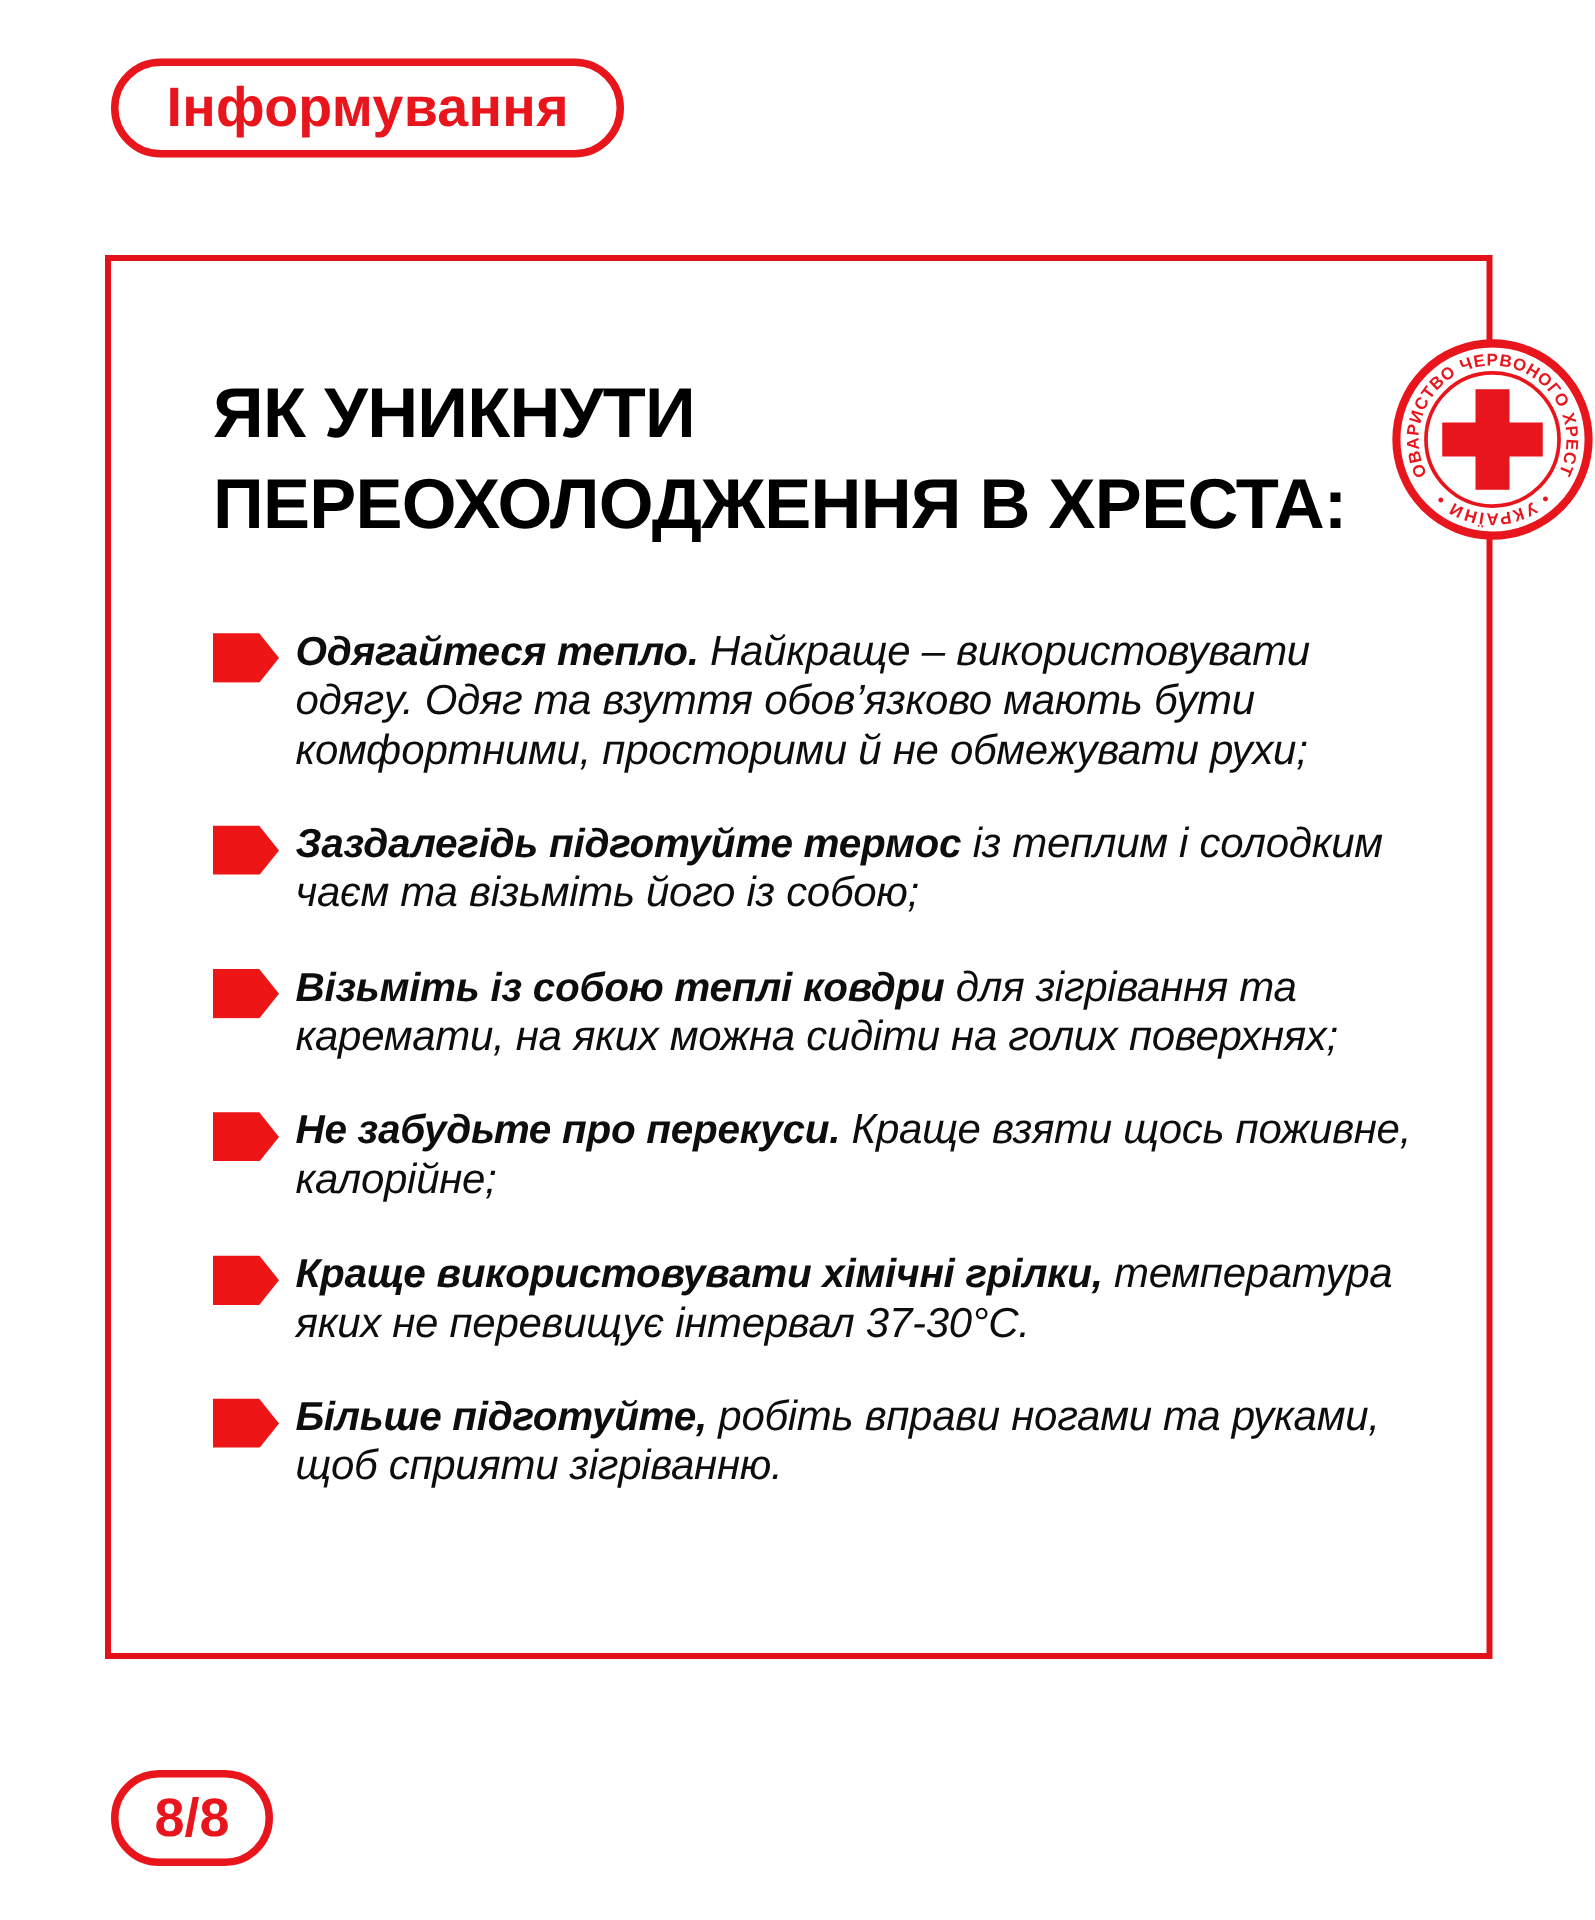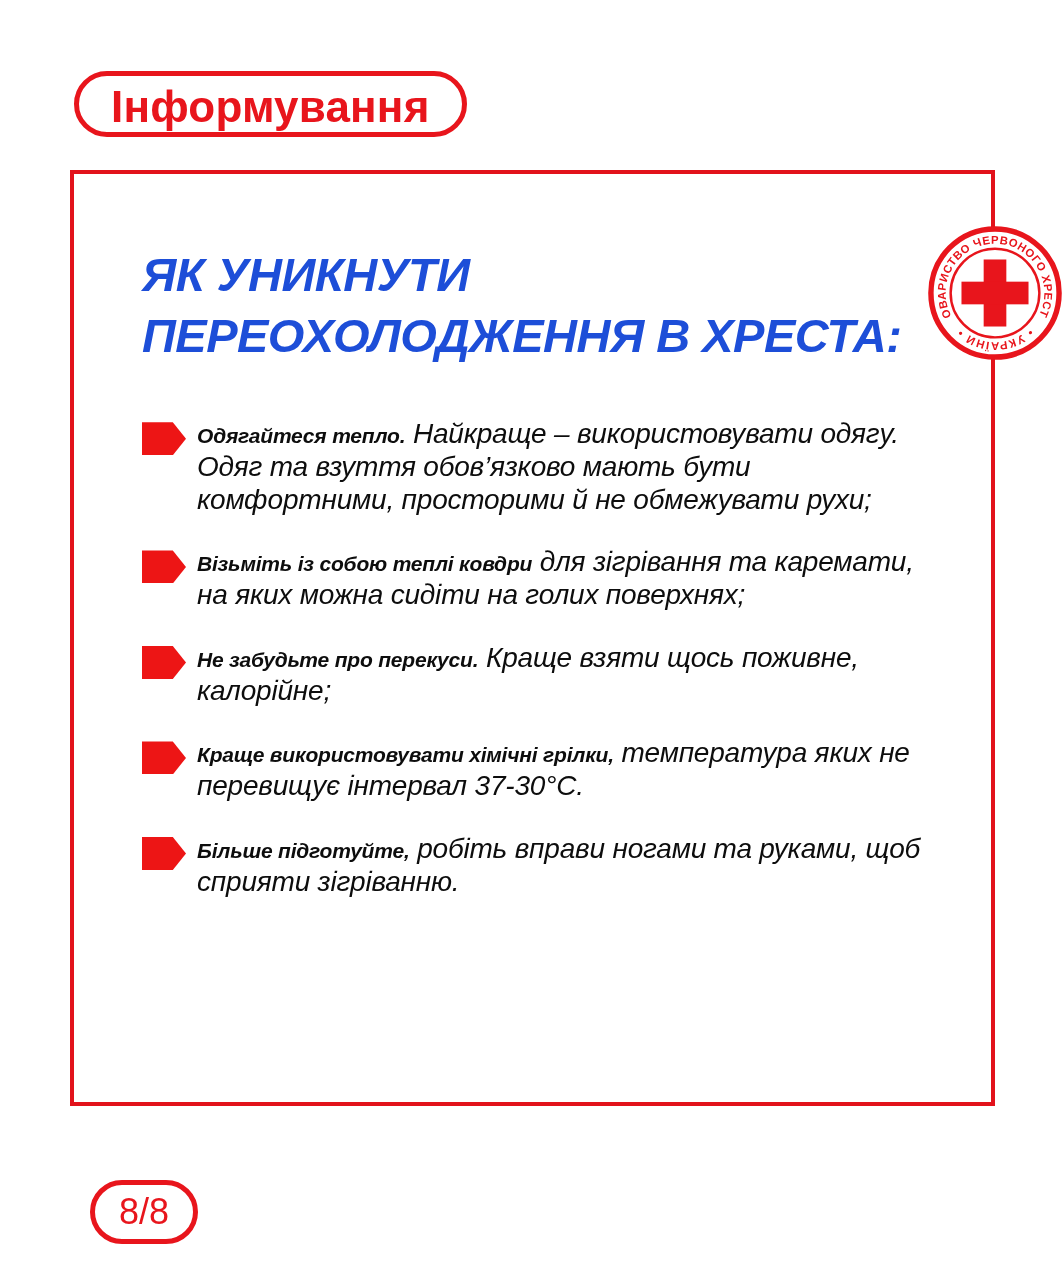--- a/index.html
+++ b/index.html
@@ -11,46 +11,44 @@
     background: #ffffff;
     font-family: "Liberation Sans", "DejaVu Sans", sans-serif;
     overflow: hidden;
   }
   
   .tag-badge {
     position: absolute;
     left: 74px; top: 39px;
     height: 66px;
     display: inline-flex;
-    align-items: flex-end;
+    align-items: center;
     padding: 0 32px;
     border: 5px solid #e8151c;
     border-radius: 40px;
     color: #e8151c;
-    font-size: 44px;
+    font-size: 37px;
     font-weight: 600;
     letter-spacing: 0.2px;
-    margin-top: 32px;
   }
   
   .card {
     position: absolute;
     left: 70px; top: 170px;
     width: 925px;
     height: 936px;
     border: 4px solid #e2121b;
     background: #ffffff;
     padding: 70px 42px 0 68px;
   }
   .card-title {
-    color: #1d4ed8;
+    color: #000000;
     font-size: 47px;
     line-height: 1.3;
     font-weight: bold;
-    font-style: italic;
     font-stretch: condensed;
     letter-spacing: -0.5px;
     max-width: 760px;
   }
   .items {
     list-style: none;
     margin-top: 52px;
     display: flex;
     flex-direction: column;
     gap: 30px;
@@ -71,50 +69,50 @@
   .item p {
     color: #0d0d0d;
     font-style: italic;
     font-stretch: condensed;
     font-size: 28px;
     line-height: 1.17;
     max-width: 770px;
     letter-spacing: -0.2px;
   }
   .item p b {
-    font-size: 21px;
+    font-size: 27px;
     font-weight: bold;
   }
   
   .logo {
     position: absolute;
     left: 852px; top: 50px;
     width: 138px; height: 138px;
   }
   .logo svg { display: block; width: 100%; height: 100%; }
   .logo text {
     font-family: "Liberation Sans", "DejaVu Sans", sans-serif;
     font-weight: bold;
     fill: #e8151c;
   }
   
   .page-badge {
     position: absolute;
-    left: 90px; top: 1180px;
+    left: 74px; top: 1180px;
     height: 64px;
     min-width: 96px;
     display: inline-flex;
     align-items: center;
     justify-content: flex-start;
     padding: 0 24px;
     border: 5px solid #e8151c;
     border-radius: 36px;
     color: #e8151c;
     font-size: 36px;
-    font-weight: normal;
+    font-weight: bold;
   }
 </style>
 </head>
 <body>
 
 <div class="page">
 
   <div class="tag-badge">
     <span>Інформування</span>
   </div>
@@ -142,20 +140,24 @@
       </svg>
     </div>
 
     <ul class="items">
       <li class="item">
         <span class="flag"></span>
         <p><b>Одягайтеся тепло.</b> <span>Найкраще – використовувати одягу. Одяг та взуття обов’язково мають бути комфортними, просторими й не обмежувати рухи;</span></p>
       </li>
       <li class="item">
         <span class="flag"></span>
+        <p><b>Заздалегідь підготуйте термос</b> <span>із теплим і солодким чаєм та візьміть його із собою;</span></p>
+      </li>
+      <li class="item">
+        <span class="flag"></span>
         <p><b>Візьміть із собою теплі ковдри</b> <span>для зігрівання та каремати, на яких можна сидіти на голих поверхнях;</span></p>
       </li>
       <li class="item">
         <span class="flag"></span>
         <p><b>Не забудьте про перекуси.</b> <span>Краще взяти щось поживне, калорійне;</span></p>
       </li>
       <li class="item">
         <span class="flag"></span>
         <p><b>Краще використовувати хімічні грілки,</b> <span>температура яких не перевищує інтервал 37-30°С.</span></p>
       </li>

